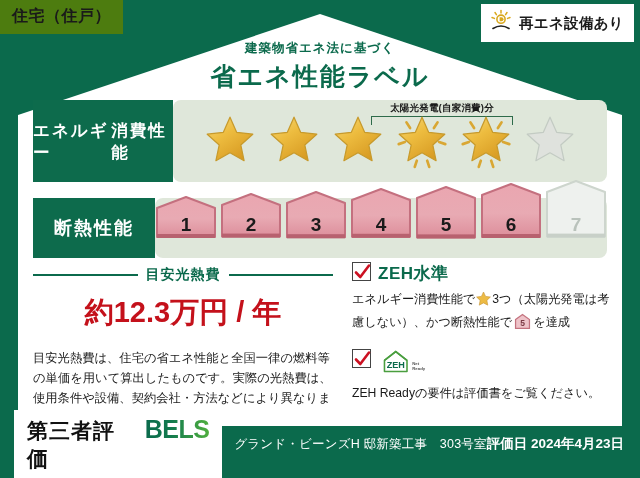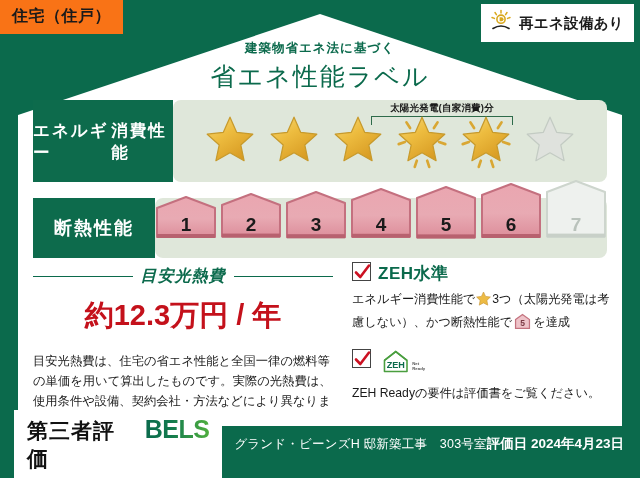--- a/index.html
+++ b/index.html
@@ -15,21 +15,21 @@
     position: absolute;
     left: 18px; top: 14px;
     width: 604px; height: 412px;
     background: #ffffff;
     clip-path: polygon(0% 24.5%, 50% 0%, 100% 24.5%, 100% 100%, 0% 100%);
   }
 
   
   .tag-type {
     position: absolute; left: 0px; top: 0px;
-    background: #f97316;
+    background: #4d7c0f;
     padding: 6px 12px 7px 12px;
     font-size: 16px; font-weight: bold; color: #1a1a1a;
     letter-spacing: .5px;
     z-index: 6;
   }
 
   
   .tag-renew {
     position: absolute; right: 6px; top: 4px;
     background: #ffffff;
@@ -43,21 +43,21 @@
 
   
   .titles {
     position: absolute; left: 0; right: 0; top: 40px;
     text-align: center; z-index: 5;
   }
   .title-sub {
     font-size: 12.5px; font-weight: bold; color: #0b6a4c; letter-spacing: 1px;
   }
   .title-main {
-    font-size: 25px; font-weight: normal; color: #0b6a4c;
+    font-size: 25px; font-weight: bold; color: #0b6a4c;
     letter-spacing: 2px; margin-top: 3px;
   }
 
   
   .row {
     position: absolute; display: flex; align-items: stretch;
     left: 33px; width: 574px;
   }
   .row-energy { top: 100px; height: 82px; }
   .row-insul  { top: 198px; height: 60px; }
@@ -111,21 +111,21 @@
     font-size: 19px; font-weight: bold; color: #1a1a1a;
     padding-bottom: 6px;
   }
   .grade.off .num { color: #b9c2bb; }
   .grade svg { position: absolute; left: 0; bottom: 0; }
 
   
   .cost-block { position: absolute; left: 33px; top: 266px; width: 300px; }
   .cost-head { display: flex; align-items: center; gap: 8px; }
   .cost-head .ln { flex: 1; height: 1.5px; background: #0b6a4c; }
-  .cost-head .t  { font-size: 16px; font-weight: bold; color: #0b6a4c; letter-spacing: 1px; font-style: italic; }
+  .cost-head .t  { font-size: 14px; font-weight: bold; color: #0b6a4c; letter-spacing: 1px; }
   .cost-value {
     margin-top: 9px; text-align: center;
     font-size: 29px; font-weight: bold; color: #c4111b; letter-spacing: 0px;
   }
   .cost-desc {
     margin-top: 16px;
     font-size: 12.3px; line-height: 1.62; color: #1a1a1a; text-align: left;
   }
 
   

